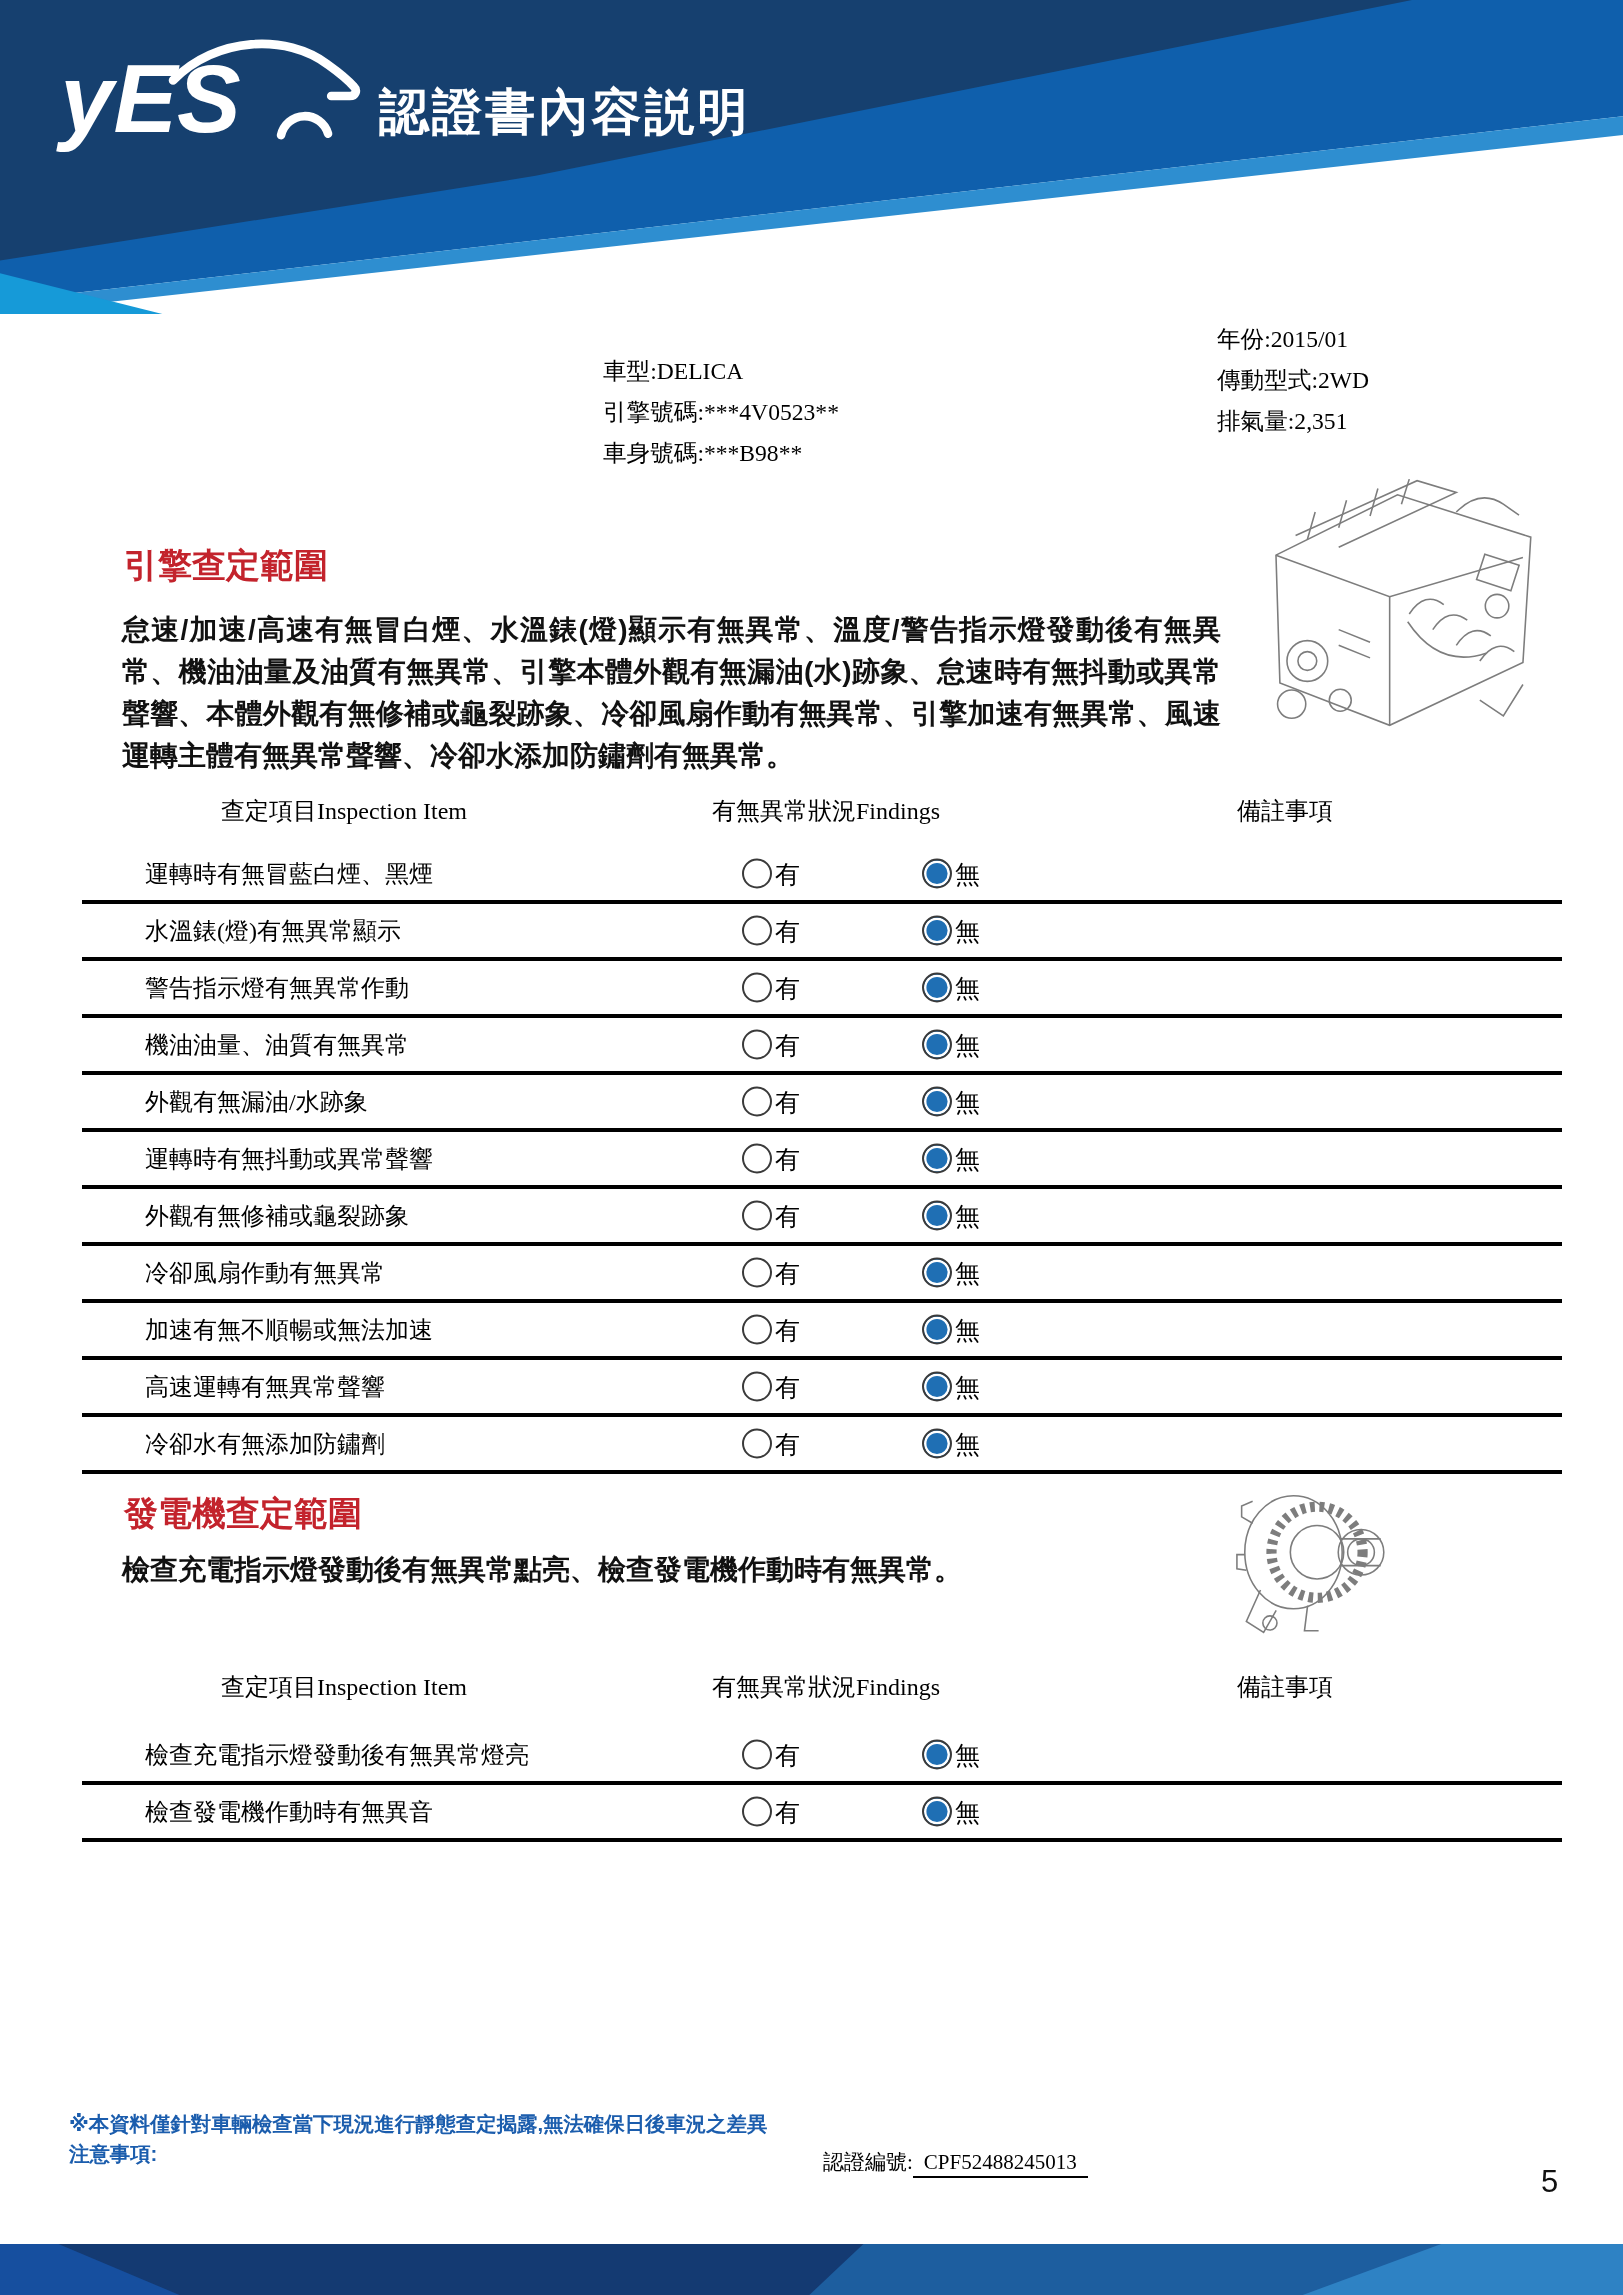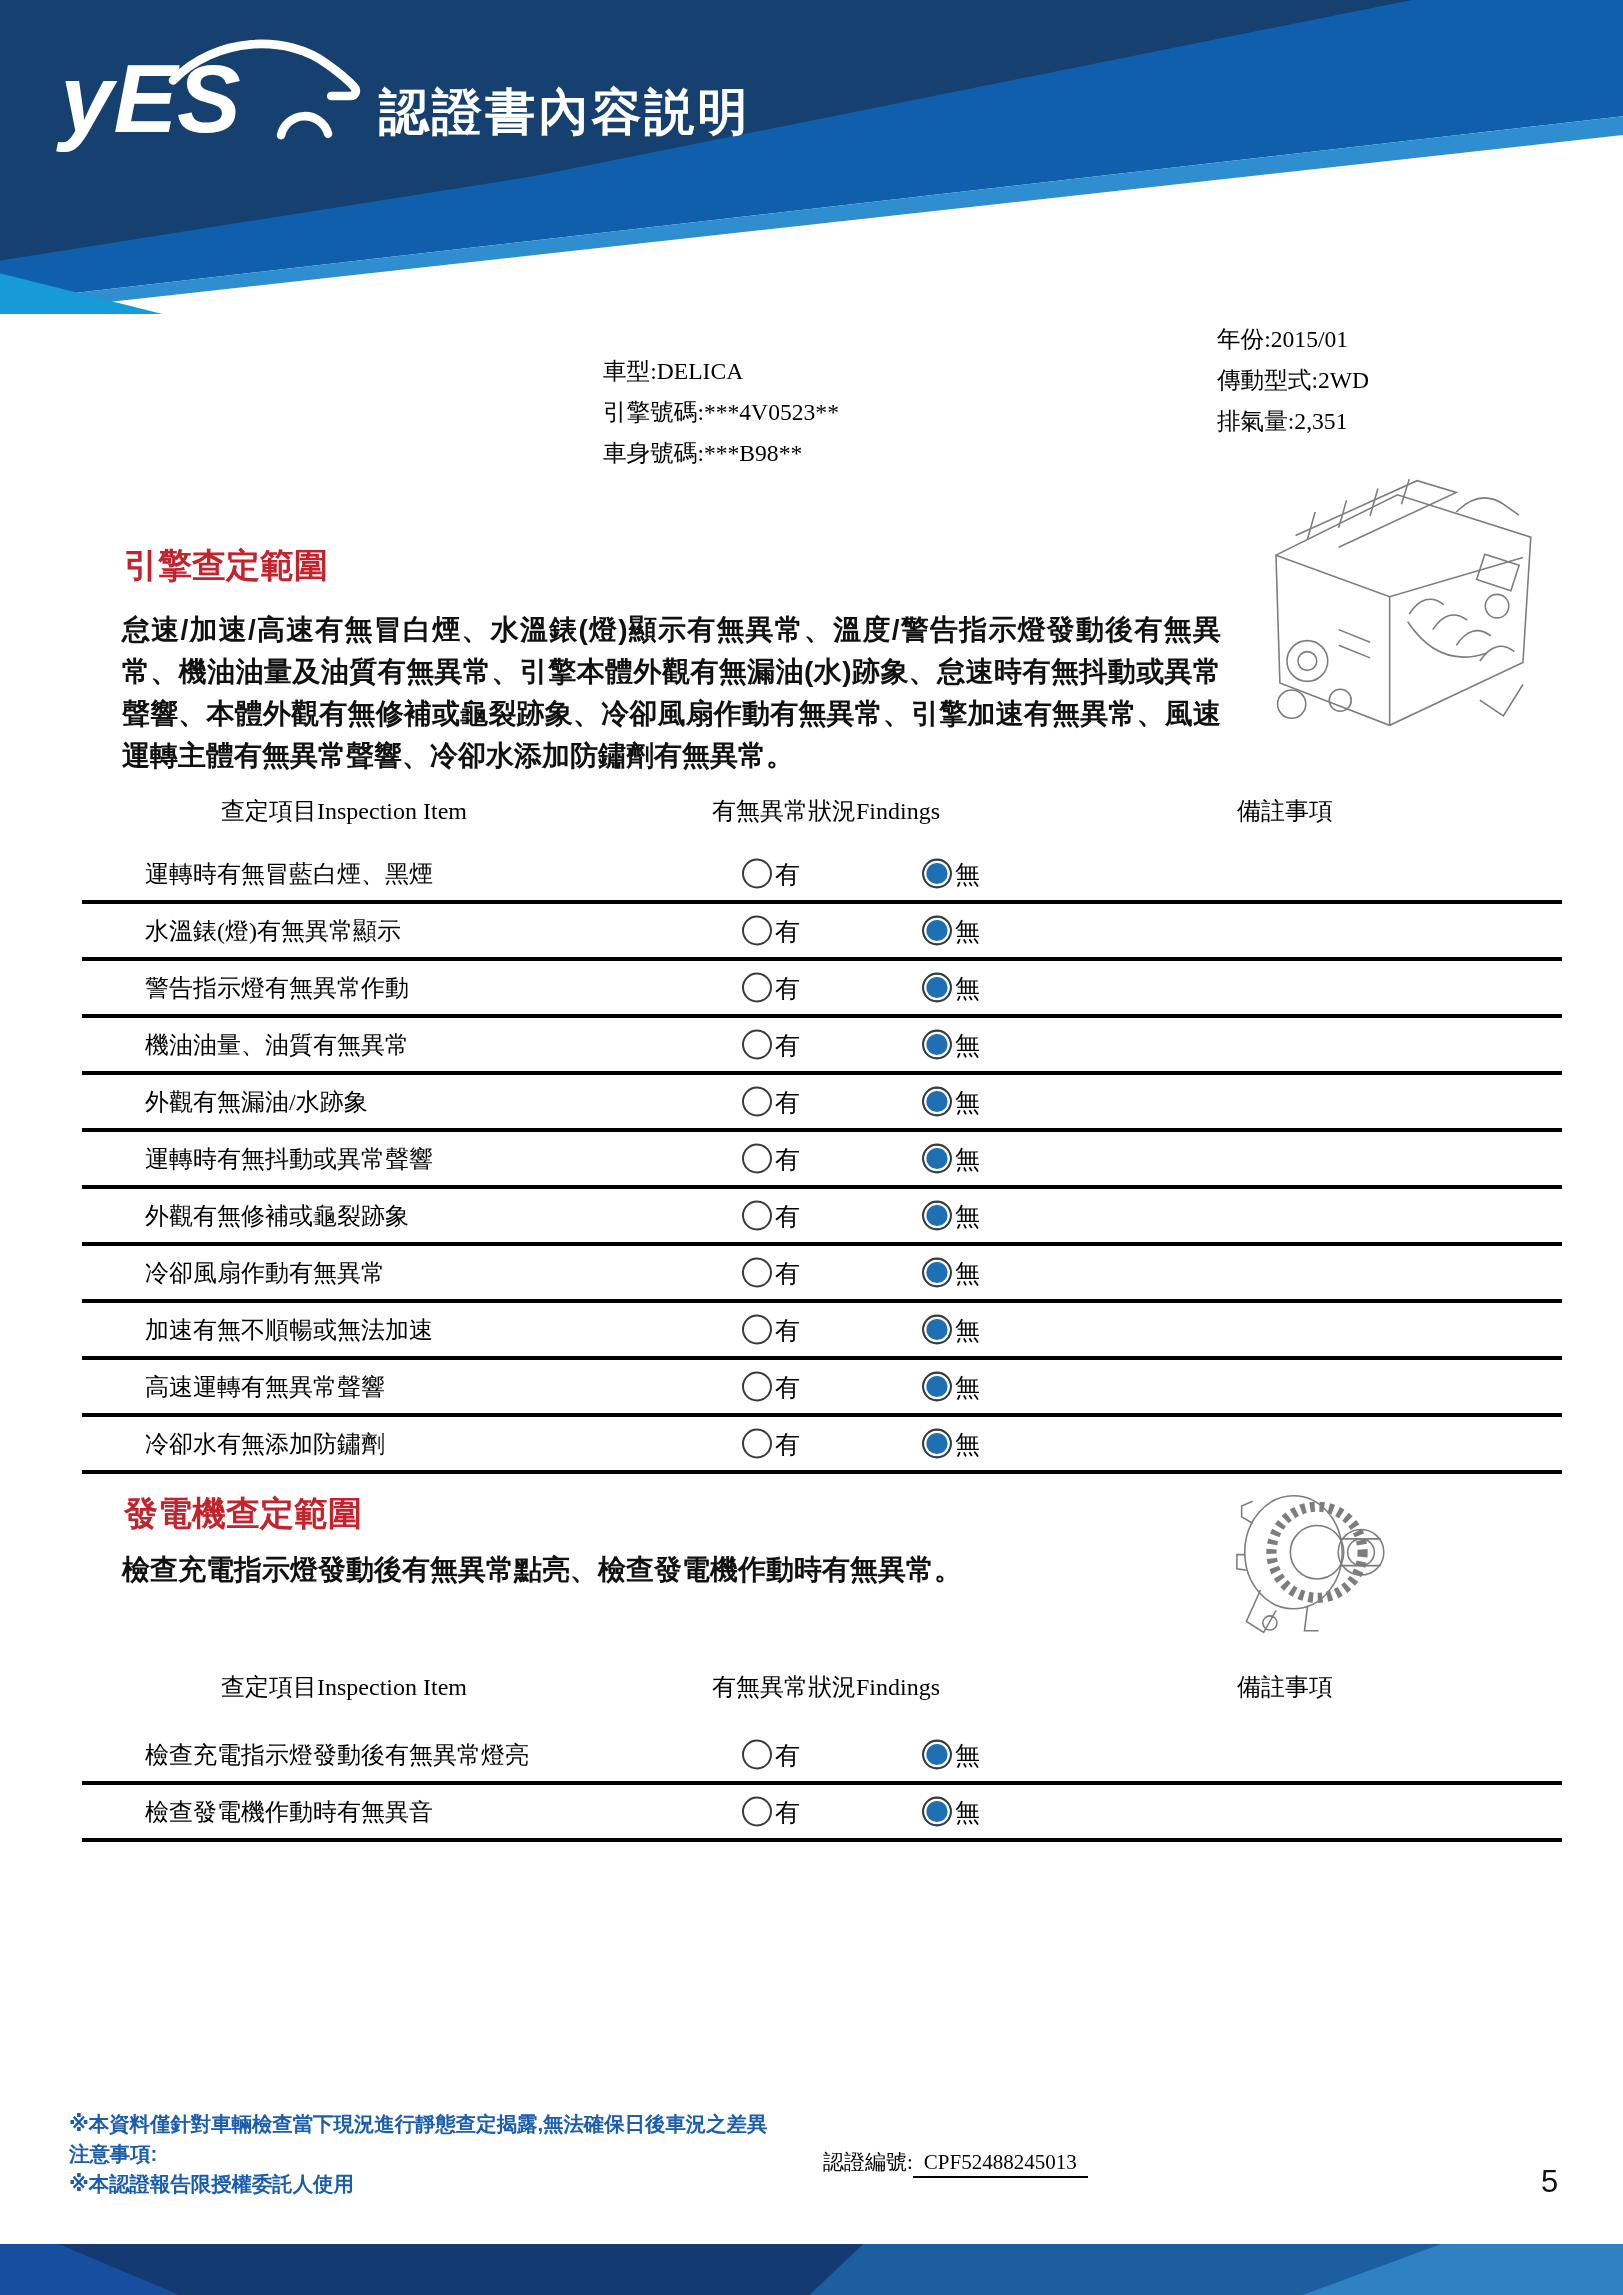--- a/index.html
+++ b/index.html
@@ -318,21 +318,20 @@
     <span class="opt opt-no">
       <span class="radio selected"></span>
       <span class="rlabel">無</span>
     </span>
   </div>
 </div>
 
   <div class="notes">
     <div>※本資料僅針對車輛檢查當下現況進行靜態查定揭露,無法確保日後車況之差異</div>
     <div>注意事項:</div>
-    <div>※本認證報告限授權委託人使用</div>
   </div>
 
   <div class="cert">
     <span>認證編號:</span><span class="num">CPF52488245013</span>
   </div>
 
   <div class="page-number">5</div>
 
   <div class="footer-bar">
     <div class="shape fb-mid"></div>

